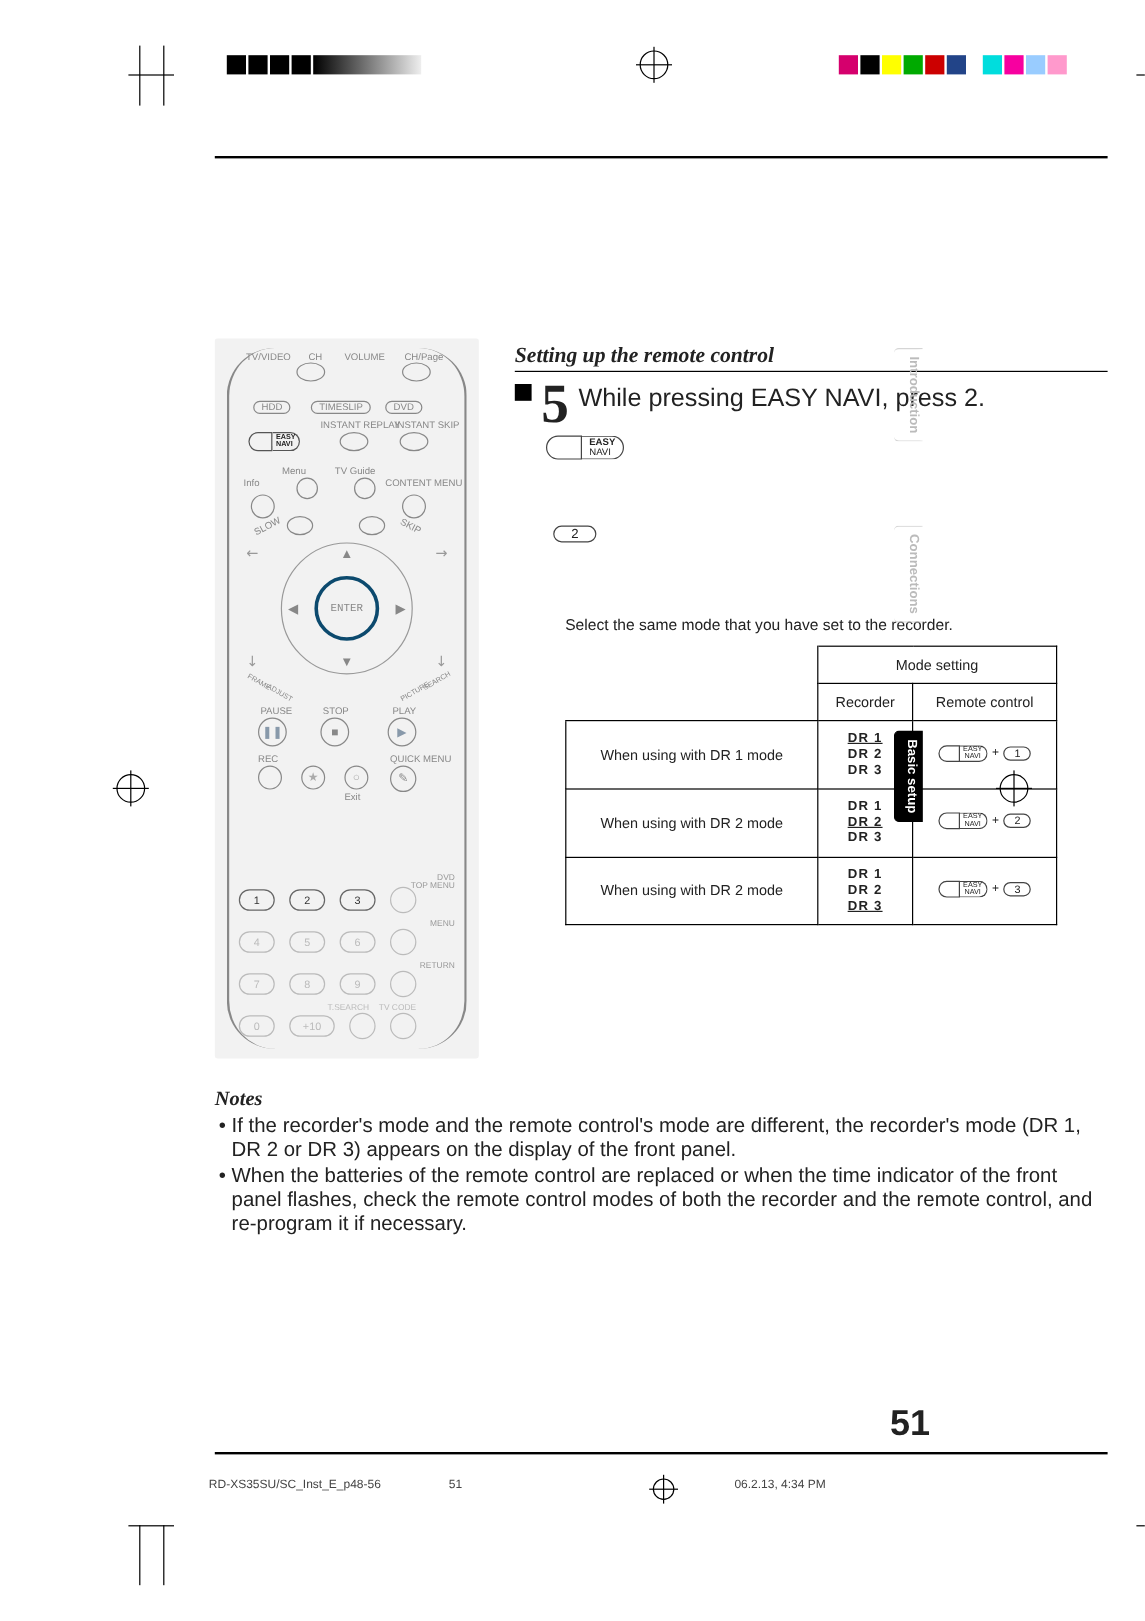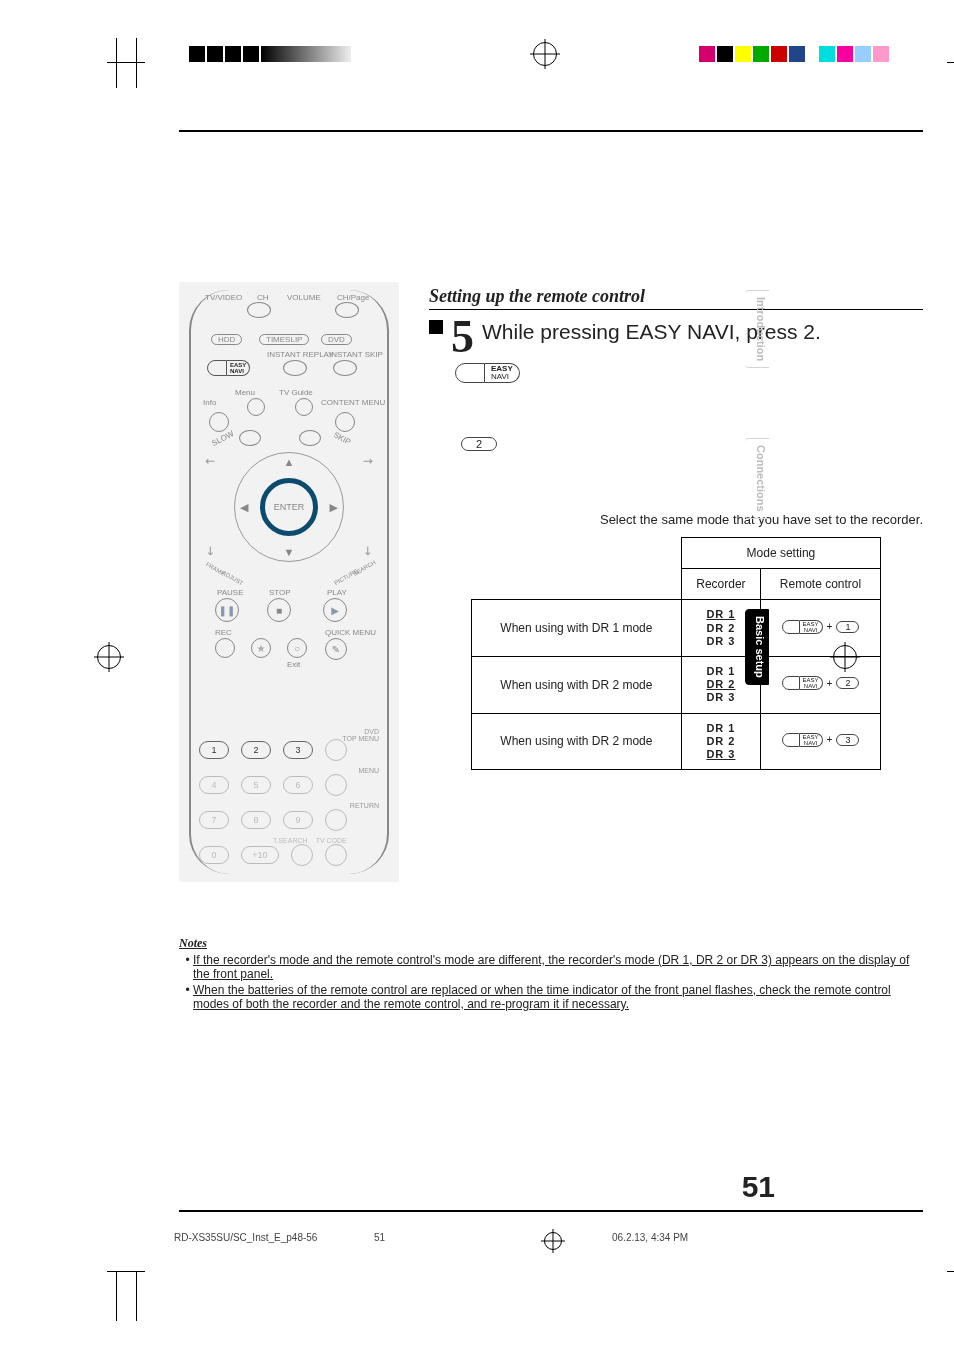--- a/index.html
+++ b/index.html
@@ -21,21 +21,21 @@
 
   
   .remote-box { flex:0 0 220px; height:600px; background:#f2f2f2; border:0; border-radius:2px; position:relative; }
   .remote-outline { position:absolute; left:10px; right:10px; top:8px; bottom:8px; border-left:2px solid #888; border-right:2px solid #888; border-radius:40px; }
   
   .rlabel { font-size:8px; color:#888; position:absolute; }
   .pill { border:1px solid #888; border-radius:10px; padding:0 6px; font-size:8px; color:#888; display:inline-block; background:#f2f2f2; }
   .ellipse { border:1px solid #888; border-radius:50%; display:inline-block; background:#f2f2f2; }
   .dpad { position:absolute; width:110px; height:110px; left:50%; transform:translateX(-50%); top:170px; }
   .dpad .ring { position:absolute; inset:0; border:1px solid #999; border-radius:50%; }
-  .enter { position:absolute; width:48px; height:48px; left:50%; top:50%; transform:translate(-50%,-50%); border:5px solid #0c4a6e; border-radius:50%; font-size:9px; color:#888; display:flex; align-items:center; justify-content:center; }
+  .enter { position:absolute; width:48px; height:48px; left:50%; top:50%; transform:translate(-50%,-50%); border:3px solid #0c4a6e; border-radius:50%; font-size:9px; color:#888; display:flex; align-items:center; justify-content:center;font-family:Liberation Mono, monospace; }
   .arrow { position:absolute; font-size:11px; color:#888; }
   .numgrid { position:absolute; bottom:20px; left:20px; right:20px; }
   .numrow { display:flex; gap:12px; margin-bottom:6px; align-items:center; }
   .numbtn { width:28px; height:16px; border:1px solid #666; border-radius:9px; font-size:9px; color:#333; display:flex; align-items:center; justify-content:center; }
   .num-gray .numbtn { color:#bbb; border-color:#bbb; }
   .circlebtn { width:20px; height:20px; border:1px solid #bbb; border-radius:50%; }
   .tiny-label { font-size:7px; color:#999; }
 
   
   .rightcol { flex:1; padding-top:4px; padding-right:0; }
@@ -45,21 +45,21 @@
   .instr { font-weight:normal; font-size:21px; margin-top:4px; }
   .five-sq { width:14px; height:14px; background:#000; display:inline-block; vertical-align:top; margin-top:4px; }
   .body-text { font-size:13px; margin:8px 0 8px 80px; }
 
   .easy-navi-btn { display:inline-flex; align-items:center; margin-left:26px; margin-top:0; }
   .easy-navi-btn .cap { width:28px; height:18px; border:1px solid #444; border-radius:10px 0 0 10px; }
   .easy-navi-btn .side { border:1px solid #444; border-left:0; border-radius:0 10px 10px 0; height:18px; padding:0 6px; font-size:8px; line-height:8px; display:flex; flex-direction:column; justify-content:center; }
 
   .key-2 { display:inline-block; border:1px solid #444; border-radius:10px; padding:0 14px; font-size:11px; margin:50px 0 0 32px; }
 
-  .select-line { font-size:13px; margin:60px 0 10px 42px;text-align:right; }
+  .select-line { font-size:13px; margin:60px 0 10px 42px; }
 
   table.mode { border-collapse:collapse; margin-left:42px; width:410px; }
   table.mode td, table.mode th { border:1px solid #000; font-size:12px; padding:8px 6px; text-align:center; vertical-align:middle; }
   table.mode th { font-weight:normal; }
   table.mode tr td:first-child, table.mode tr th:first-child { border-left:1px solid #000; }
   .dr-list { line-height:1.2; font-weight:bold; font-size:11px; letter-spacing:1px; }
   .dr-sel { text-decoration:underline; }
   .combo { display:inline-flex; align-items:center; gap:2px; font-size:10px; }
   .combo .mini-navi { display:inline-flex; align-items:center; }
   .combo .mini-cap { width:16px; height:12px; border:1px solid #444; border-radius:8px 0 0 8px; }
@@ -67,21 +67,21 @@
   .combo .plus { margin:0 2px; }
   .combo .mini-num { border:1px solid #444; border-radius:8px; padding:0 8px; font-size:9px; }
 
   
   .side-tabs { position:absolute; right:106px; top:290px; width:24px; }
   .tab { writing-mode:vertical-rl; font-size:11px; font-weight:bold; color:#bbb; border:0; padding:6px 2px; text-align:center; width:100%; box-sizing:border-box; border-radius:4px 0 0 4px; border-top:1px solid #d5d5d5; border-bottom:1px solid #d5d5d5; margin-bottom:70px; }
   .tab:nth-child(2){ margin-bottom:90px; }
   .tab-active { background:#000; border:1px solid #000; color:#fff; }
 
   
-  .notes { position:absolute; left:100px; top:936px; width:744px; font-size:12px;text-decoration:underline; }
+  .notes { position:absolute; left:100px; top:906px; width:744px; font-size:17px; }
   .notes-head { font-weight:bold; font-style:italic; font-family:'Times New Roman', serif; margin-bottom:2px; }
   .notes ul { margin:0; padding-left:14px; }
   .notes li { margin-bottom:2px; list-style-type: "• "; }
 
   .pnum { position:absolute; right:100px; top:1170px; font-size:30px; font-weight:bold; }
   .pnum-line { position:absolute; right:100px; top:1210px; width:744px; border-top:2px solid #000; left:100px; }
 
   .footer { position:absolute; left:95px; top:1232px; width:760px; font-size:10px; color:#444; display:flex; }
   .footer .fa { flex:0 0 200px; }
   .footer .fb { flex:0 0 200px; }

